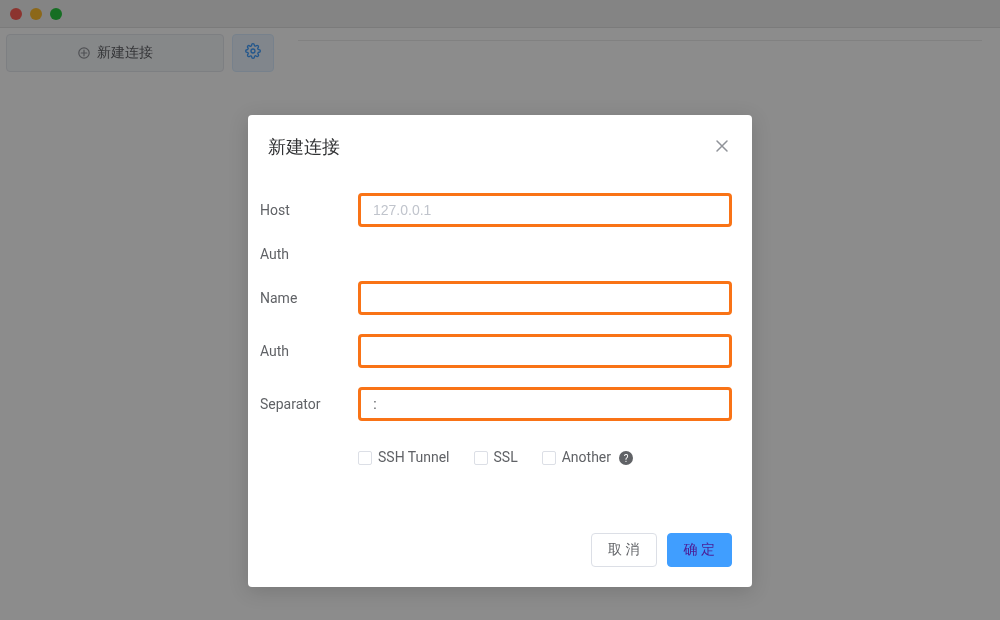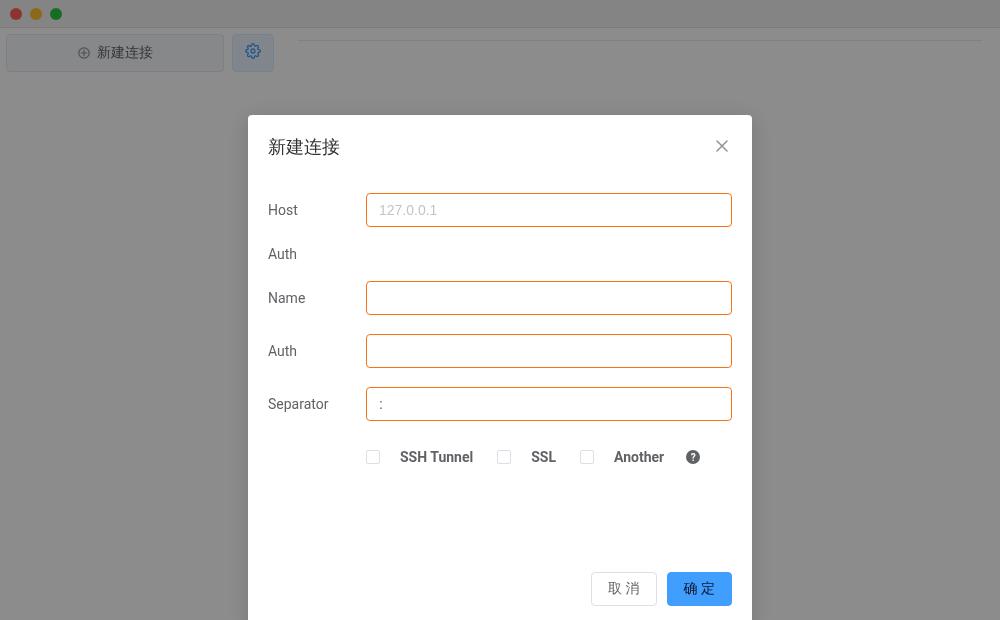--- a/index.html
+++ b/index.html
@@ -121,61 +121,60 @@
       font-weight: 500;
     }
     .dialog-close {
       color: #909399;
       cursor: pointer;
       font-size: 16px;
       width: 20px; height: 20px;
       display: flex; align-items: center; justify-content: center;
     }
     .dialog-body {
-      padding: 24px 20px 10px 20px;
+      padding: 24px 20px 10px 12px;
     }
     .form-item {
       display: flex;
       align-items: center;
       margin-bottom: 19px;
     }
     .form-label {
       width: 98px;
       font-size: 14px;
       color: #606266;
       text-align: left;
       padding-right: 12px;
     }
     .form-input {
       flex: 1;
       height: 34px;
-      border: 1px solid #f97316;
+      border: 3px solid #f97316;
       border-radius: 4px;
       padding: 0 12px;
       font-size: 14px;
       color: #606266;
       outline: none;
     }
     .form-input::placeholder { color: #c0c4cc; }
     .checkbox-row {
       display: flex;
       align-items: center;
       gap: 24px;
       margin-left: 98px;
       margin-top: 28px;
       margin-bottom: 10px;
     }
     .checkbox-item {
       display: flex;
-      align-items: center;
-      gap: 20px;
-      font-size: 14px;
-      color: #606266;
-      cursor: pointer;
-      font-weight: bold;
+      align-items: flex-end;
+      gap: 6px;
+      font-size: 14px;
+      color: #606266;
+      cursor: pointer;
     }
     .checkbox-box {
       width: 14px;
       height: 14px;
       border: 1px solid #dcdfe6;
       border-radius: 2px;
       background: #fff;
     }
     .help-icon {
       width: 14px; height: 14px;
@@ -196,31 +195,30 @@
     .btn {
       min-width: 60px;
       height: 34px;
       padding: 0 16px;
       border-radius: 4px;
       font-size: 14px;
       cursor: pointer;
       display: flex;
       align-items: center;
       justify-content: center;
-      margin-top: 39px;
     }
     .btn-default {
       background: #fff;
       border: 1px solid #dcdfe6;
       color: #606266;
     }
     .btn-primary {
       background: #409eff;
       border: 1px solid #409eff;
-      color: #0f172a;
+      color: #4c1d95;
     }
   </style>
 </head>
 <body>
 
 <div class="titlebar">
   <div class="traffic-lights">
     <div class="traffic-light tl-close"></div>
     <div class="traffic-light tl-min"></div>
     <div class="traffic-light tl-max"></div>

